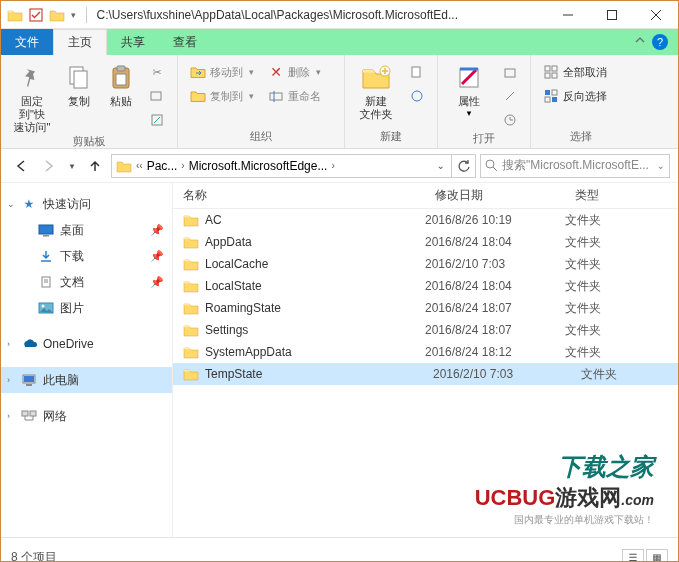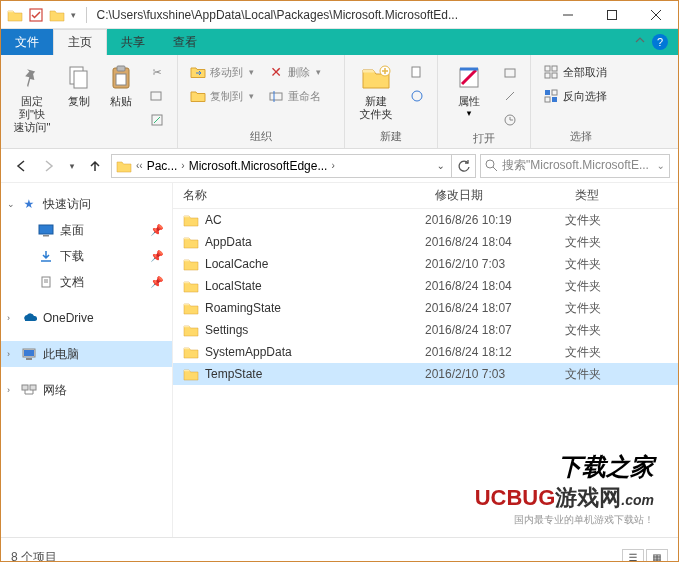--- a/index.html
+++ b/index.html
@@ -8,21 +8,21 @@
 
 .titlebar { height: 28px; display: flex; align-items: center; background: #fff; border-bottom: 1px solid #e5e5e5; }
 .titlebar .tb-left { display: flex; align-items: center; gap: 6px; padding-left: 6px; }
 .titlebar .tb-icon { width: 16px; height: 14px; }
 .titlebar .divider { width: 1px; height: 16px; background: #ccc; margin: 0 4px; }
 .titlebar .path { font-size: 12px; color: #333; flex: 1; padding-left: 6px; white-space: nowrap; overflow: hidden; }
 .titlebar .sysbtns { display: flex; }
 .titlebar .sysbtn { width: 44px; height: 28px; display: flex; align-items: center; justify-content: center; cursor: pointer; }
 
 
-.tabs { height: 26px; display: flex; align-items: stretch; background: #14b8a6; position: relative; }
+.tabs { height: 26px; display: flex; align-items: stretch; background: #86efac; position: relative; }
 .tab { padding: 0 14px; font-size: 12px; display: flex; align-items: center; color: #333; cursor: pointer; }
 .tab.file { background: #1979ca; color: #fff; }
 .tab.active { background: #f5f5f5; border: 1px solid #ddd; border-bottom: none; }
 .tabs .collapse { position: absolute; right: 32px; top: 5px; cursor: pointer; }
 .tabs .help { position: absolute; right: 10px; top: 5px; width: 16px; height: 16px; background: #0078d7; border-radius: 50%; color: #fff; font-size: 11px; display: flex; align-items: center; justify-content: center; cursor: pointer; }
 
 
 .ribbon { height: 94px; background: #f5f5f5; border-bottom: 1px solid #ddd; display: flex; }
 .rgroup { border-right: 1px solid #e0e0e0; padding: 4px 8px 2px; display: flex; flex-direction: column; justify-content: space-between; }
 .rgroup .glabel { text-align: center; font-size: 11px; color: #666; padding-bottom: 2px; }
@@ -58,34 +58,34 @@
 .navspacer { height: 10px; }
 
 .filelist { flex: 1; display: flex; flex-direction: column; }
 .colheaders { display: flex; height: 26px; align-items: center; border-bottom: 1px solid #eee; font-size: 12px; color: #444; }
 .colheaders .ch { padding-left: 10px; cursor: pointer; }
 .ch-name { width: 252px; }
 .ch-date { width: 140px; }
 .ch-type { width: 80px; }
 .rows { flex: 1; }
 .row { display: flex; height: 22px; align-items: center; font-size: 12px; color: #333; cursor: pointer; }
-.row.selected { background: #cce8ff; }
+.row.selected { background: #cce8ff; gap: 8px; }
 .row .cell-name { width: 252px; padding-left: 10px; display: flex; align-items: center; gap: 6px; }
 .row .cell-date { width: 140px; color: #555; }
 .row .cell-type { width: 80px; color: #555; }
 .foldericon { width: 16px; height: 14px; }
 
 
 .statusbar { height: 40px; border-top: 1px solid #e5e5e5; display: flex; align-items: center; padding: 0 10px; font-size: 12px; color: #555; justify-content: space-between; }
 .viewbtns { display: flex; gap: 2px; }
 .viewbtn { width: 22px; height: 18px; border: 1px solid #ccc; display: flex; align-items: center; justify-content: center; cursor: pointer; font-size: 10px; }
 
 
 .watermark { position: absolute; right: 24px; bottom: 34px; font-family: Arial, sans-serif; font-weight: bold; text-align: right; pointer-events: none; }
-.watermark .wm1 { font-size: 24px; color: #000000; font-style: italic; margin-top: 16px; }
+.watermark .wm1 { font-size: 24px; color: #0f766e; font-style: italic; margin-top: 16px; }
 .watermark .wm2 { font-size: 22px; }
 .watermark .wm2 .o { color: #b91c1c; }
 .watermark .wm2 .b { color: #333; }
 .watermark .wm3 { font-size: 10px; color: #999; font-weight: normal; }
 
 svg { display: block; }
 </style>
 </head>
 <body>
 
@@ -190,20 +190,21 @@
         <div class="smallbtn">
             <span class="smallicon">
               <svg width="14" height="14">
                 <rect x="2" y="2" width="10" height="10" fill="none" stroke="#888"></rect>
                 <path d="M4 10 L10 4" stroke="#3b7"></path>
               </svg>
             </span>
           </div>
       </div>
     </div>
+    <div class="glabel">剪贴板</div>
   </div>
 
   <div class="rgroup">
     <div class="gbody">
       <div class="smallcol" style="width:72px;">
         <div class="smallbtn">
             <span class="smallicon">
               <svg width="16" height="14">
                 <path fill="#ffd96a" stroke="#d9a334" d="M1 3 h5 l1 1.5 H15 v8 H1 z"></path>
                 <path d="M6 8 h5 M9 6 l2 2 -2 2" fill="none" stroke="#3a7bd5"></path>
@@ -434,20 +435,30 @@
     <div class="navitem child">
       <span class="nicon">
           <svg width="14" height="14">
             <rect x="3" y="2" width="8" height="10" fill="#fff" stroke="#888"></rect>
             <line x1="5" y1="5" x2="9" y2="5" stroke="#888"></line>
             <line x1="5" y1="7" x2="9" y2="7" stroke="#888"></line>
           </svg>
         </span>
       <span>文档</span>
       <span class="pin">📌</span>
+    </div>
+    <div class="navitem child">
+      <span class="nicon">
+          <svg width="16" height="14">
+            <rect x="1" y="2" width="14" height="10" fill="#6ab7d6" stroke="#3a8ab0"></rect>
+            <circle cx="5" cy="5" r="1.5" fill="#fff"></circle>
+            <path d="M2 11 l4-4 3 3 2-2 4 4 z" fill="#3a8ab0"></path>
+          </svg>
+        </span>
+      <span>图片</span>
     </div>
     <div class="navspacer"></div>
     <div class="navitem">
       <span class="chev">›</span>
       <span class="nicon">
           <svg width="16" height="12" viewBox="0 0 16 12">
             <path fill="#0a64a4" d="M4 8 a3 3 0 0 1 2-5 a4 4 0 0 1 7 1 a2.5 2.5 0 0 1 1 5 H4 z"></path>
           </svg>
         </span>
       <span>OneDrive</span>

